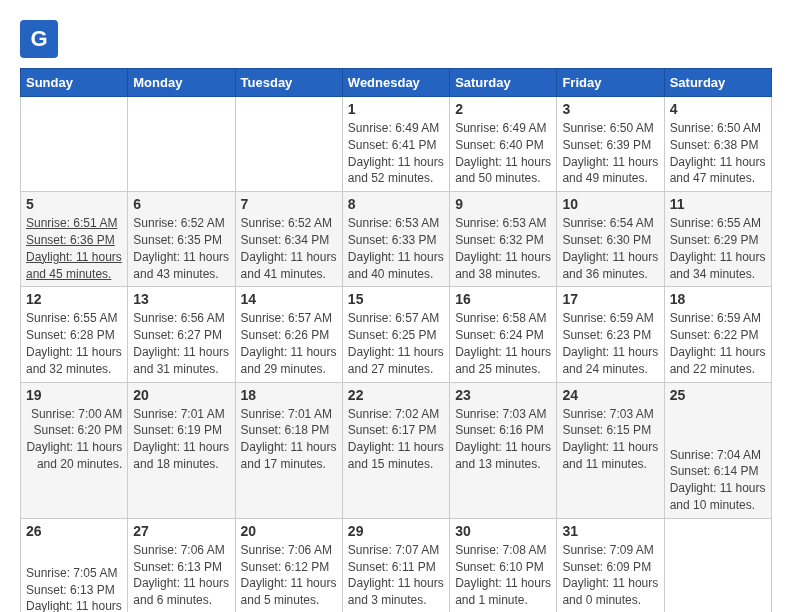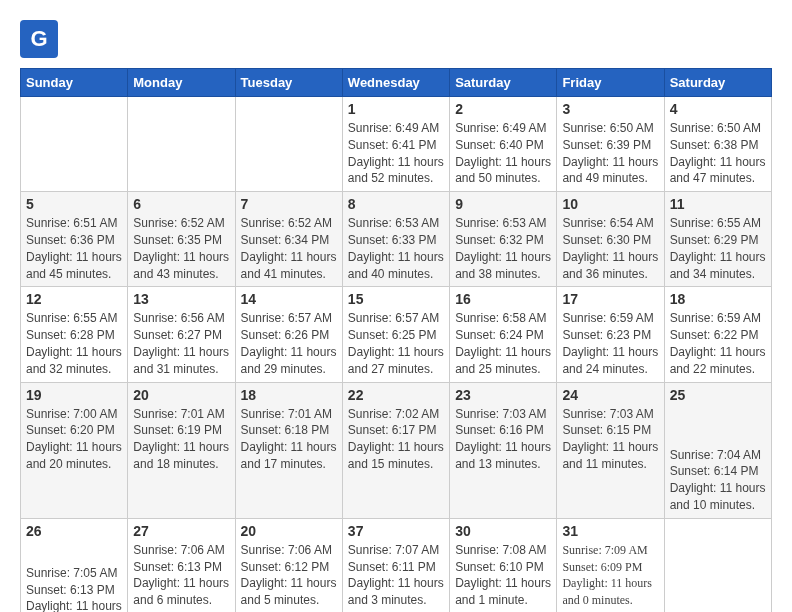--- a/index.html
+++ b/index.html
@@ -137,21 +137,21 @@
           <div class="day-number">4</div>
           <div class="day-info" style="white-space: pre-line;">Sunrise: 6:50 AM
 Sunset: 6:38 PM
 Daylight: 11 hours
 and 47 minutes.</div>
         </td>
       </tr>
       <tr>
         <td>
           <div class="day-number">5</div>
-          <div class="day-info" style="white-space: pre-line;">Sunrise: 6:51 AM
+          <div class="day-info" style="white-space: pre-line; text-decoration: underline;">Sunrise: 6:51 AM
 Sunset: 6:36 PM
 Daylight: 11 hours
 and 45 minutes.</div>
         </td>
         <td>
           <div class="day-number">6</div>
           <div class="day-info" style="white-space: pre-line;">Sunrise: 6:52 AM
 Sunset: 6:35 PM
 Daylight: 11 hours
 and 43 minutes.</div>
@@ -239,21 +239,21 @@
           <div class="day-number">18</div>
           <div class="day-info" style="white-space: pre-line;">Sunrise: 6:59 AM
 Sunset: 6:22 PM
 Daylight: 11 hours
 and 22 minutes.</div>
         </td>
       </tr>
       <tr>
         <td>
           <div class="day-number">19</div>
-          <div class="day-info" style="white-space: pre-line;">Sunrise: 7:00 AM
+          <div class="day-info" style="white-space: pre-line; text-align: right;">Sunrise: 7:00 AM
 Sunset: 6:20 PM
 Daylight: 11 hours
 and 20 minutes.</div>
         </td>
         <td>
           <div class="day-number">20</div>
           <div class="day-info" style="white-space: pre-line;">Sunrise: 7:01 AM
 Sunset: 6:19 PM
 Daylight: 11 hours
 and 18 minutes.</div>
@@ -310,36 +310,36 @@
 and 6 minutes.</div>
         </td>
         <td>
           <div class="day-number">20</div>
           <div class="day-info" style="white-space: pre-line;">Sunrise: 7:06 AM
 Sunset: 6:12 PM
 Daylight: 11 hours
 and 5 minutes.</div>
         </td>
         <td>
-          <div class="day-number">37</div>
+          <div class="day-number">29</div>
           <div class="day-info" style="white-space: pre-line;">Sunrise: 7:07 AM
 Sunset: 6:11 PM
 Daylight: 11 hours
 and 3 minutes.</div>
         </td>
         <td>
           <div class="day-number">30</div>
           <div class="day-info" style="white-space: pre-line;">Sunrise: 7:08 AM
 Sunset: 6:10 PM
 Daylight: 11 hours
 and 1 minute.</div>
         </td>
         <td>
           <div class="day-number">31</div>
-          <div class="day-info" style="white-space: pre-line; font-family: Liberation Serif, serif;">Sunrise: 7:09 AM
+          <div class="day-info" style="white-space: pre-line;">Sunrise: 7:09 AM
 Sunset: 6:09 PM
 Daylight: 11 hours
 and 0 minutes.</div>
         </td>
         <td class="empty-cell"></td>
       </tr>
     </tbody>
 </table>
 
 </body></html>

